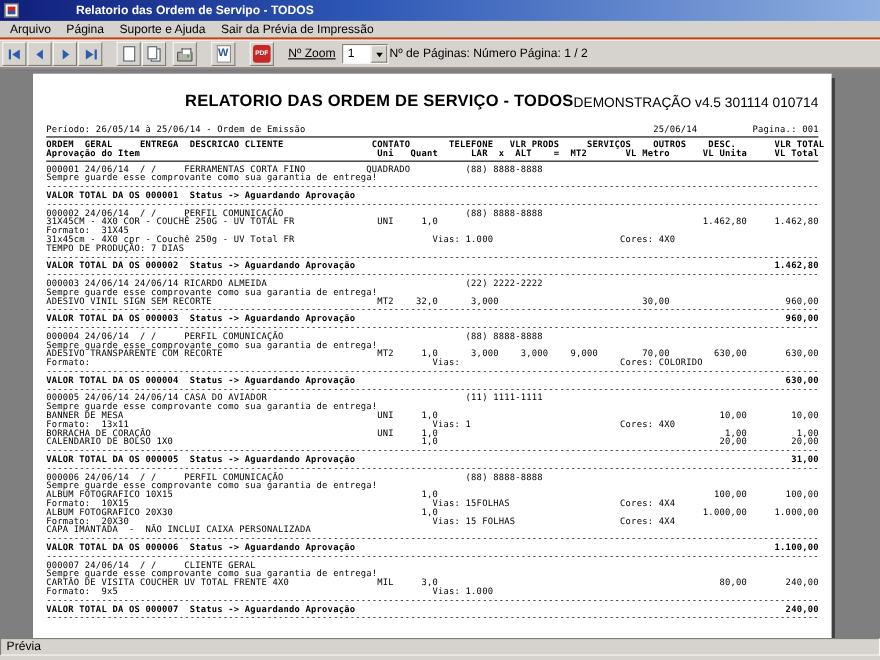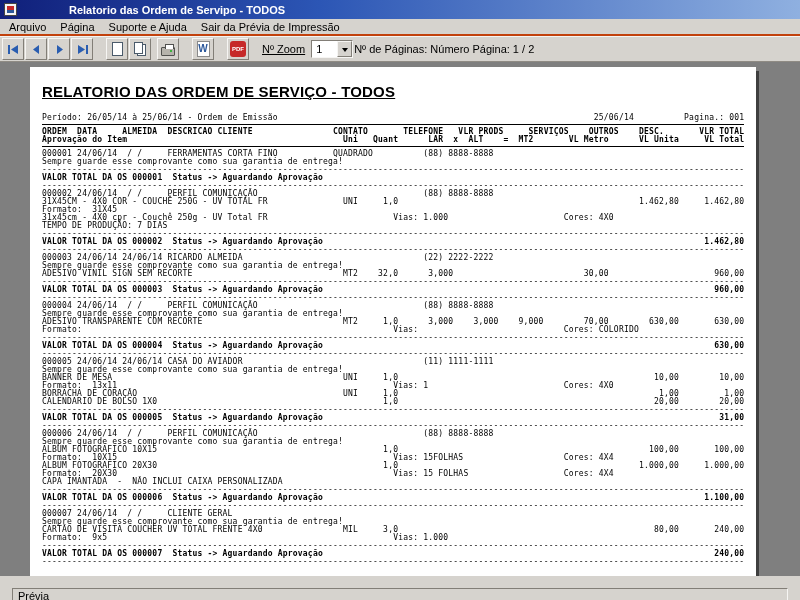--- a/index.html
+++ b/index.html
@@ -41,31 +41,31 @@
   .zoom-label { font-size: 11px; margin: 0 5px 0 12px; white-space: nowrap; text-decoration: underline; }
   .combo { width: 42px; height: 18px; background: #fff; border: 1px solid; border-color: #827e77 #f6f5f3 #f6f5f3 #827e77; display: flex; align-items: center; flex: 0 0 auto; }
   .combo-value { flex: 1; font-size: 11px; padding-left: 4px; }
   .combo-btn { width: 15px; height: 16px; background: var(--chrome,#d6d3ce); border: 1px solid; border-color: #f6f5f3 #827e77 #827e77 #f6f5f3; display: flex; align-items: center; justify-content: center; }
   .caret { width: 0; height: 0; border: 3px solid transparent; border-top: 4px solid #000; margin-top: 4px; }
   .pages-info { font-size: 11px; white-space: nowrap; }
 
   
   .preview { flex: 1 1 auto; background: var(--preview-bg,#7f7f7f); overflow: hidden; padding: 5px 0 0 30px; }
   .page { width: 726px; height: 514px; background: var(--page-bg,#ffffff); box-shadow: 3px 4px 0 rgba(0,0,0,0.5); padding: 8px 12px; overflow: hidden; }
-  .report-head { display: flex; justify-content: space-between; align-items: flex-end; margin: 8px 0 14px 0; text-decoration: underline; }
+  .report-head { display: flex; justify-content: flex-end; align-items: flex-end; margin: 8px 0 14px 0; }
   .report-title { font-size: 15px; font-weight: bold; letter-spacing: 0.2px; color: #000; }
   .report-version { font-size: 12.5px; color: #000; }
 
   .rl { white-space: pre; font-family: "DejaVu Sans Mono", monospace; font-size: 8px; line-height: 8px; height: 8px; letter-spacing: 0.2px; color: #000; }
   .rl-hdr, .rl-b { font-weight: bold; }
   .rl-hr { height: 4px; border-top: 1px solid #000; margin-top: 2px; }
   .rl-sep { }
 
   
-  .statusbar { height: 20px; flex: 0 0 auto; padding: 12px; }
+  .statusbar { height: 20px; flex: 0 0 auto; padding: 0; }
   .status-field { height: 16px; border: 1px solid; border-color: #827e77 #f6f5f3 #f6f5f3 #827e77; font-size: 11px; line-height: 14px; padding-left: 5px; color: #000; }
 </style>
 </head>
 <body>
 
 <div class="window">
 
   <div class="titlebar">
     <div class="app-icon"></div>
     <span class="title-text">Relatorio das Ordem de Servipo - TODOS</span>
@@ -127,25 +127,26 @@
           <span class="caret"></span>
         </span>
     </div>
     <span class="pages-info">Nº de Páginas: Número Página: 1 / 2</span>
   </div>
 
   <div class="preview">
     <div class="page">
       <div class="report-head">
         <span class="report-title">RELATORIO DAS ORDEM DE SERVIÇO - TODOS</span>
+        <span class="report-version">DEMONSTRAÇÃO v4.5 301114 010714</span>
       </div>
       <div>
           <div class="rl rl-p">Período: 26/05/14 à 25/06/14 - Ordem de Emissão                                                               25/06/14          Pagina.: 001</div>
           <div class="rl rl-hr"></div>
-          <div class="rl rl-hdr">ORDEM  DATA     ALMEIDA  DESCRICAO CLIENTE                CONTATO       TELEFONE   VLR PRODS     SERVIÇOS    OUTROS    DESC.       VLR TOTAL</div>
+          <div class="rl rl-hdr">ORDEM  GERAL     ENTREGA  DESCRICAO CLIENTE                CONTATO       TELEFONE   VLR PRODS     SERVIÇOS    OUTROS    DESC.       VLR TOTAL</div>
           <div class="rl rl-hdr">Aprovação do Item                                           Uni   Quant      LAR  x  ALT    =  MT2       VL Metro      VL Unita     VL Total</div>
           <div class="rl rl-hr"></div>
           <div class="rl rl-p">000001 24/06/14  / /     FERRAMENTAS CORTA FINO           QUADRADO          (88) 8888-8888</div>
           <div class="rl rl-p">Sempre guarde esse comprovante como sua garantia de entrega!</div>
           <div class="rl rl-sep">--------------------------------------------------------------------------------------------------------------------------------------------</div>
           <div class="rl rl-b">VALOR TOTAL DA OS 000001  Status -&gt; Aguardando Aprovação</div>
           <div class="rl rl-sep">--------------------------------------------------------------------------------------------------------------------------------------------</div>
           <div class="rl rl-p">000002 24/06/14  / /     PERFIL COMUNICAÇÃO                                 (88) 8888-8888</div>
           <div class="rl rl-p">31X45CM - 4X0 COR - COUCHÊ 250G - UV TOTAL FR               UNI     1,0                                                1.462,80     1.462,80</div>
           <div class="rl rl-p">Formato:  31X45</div>

